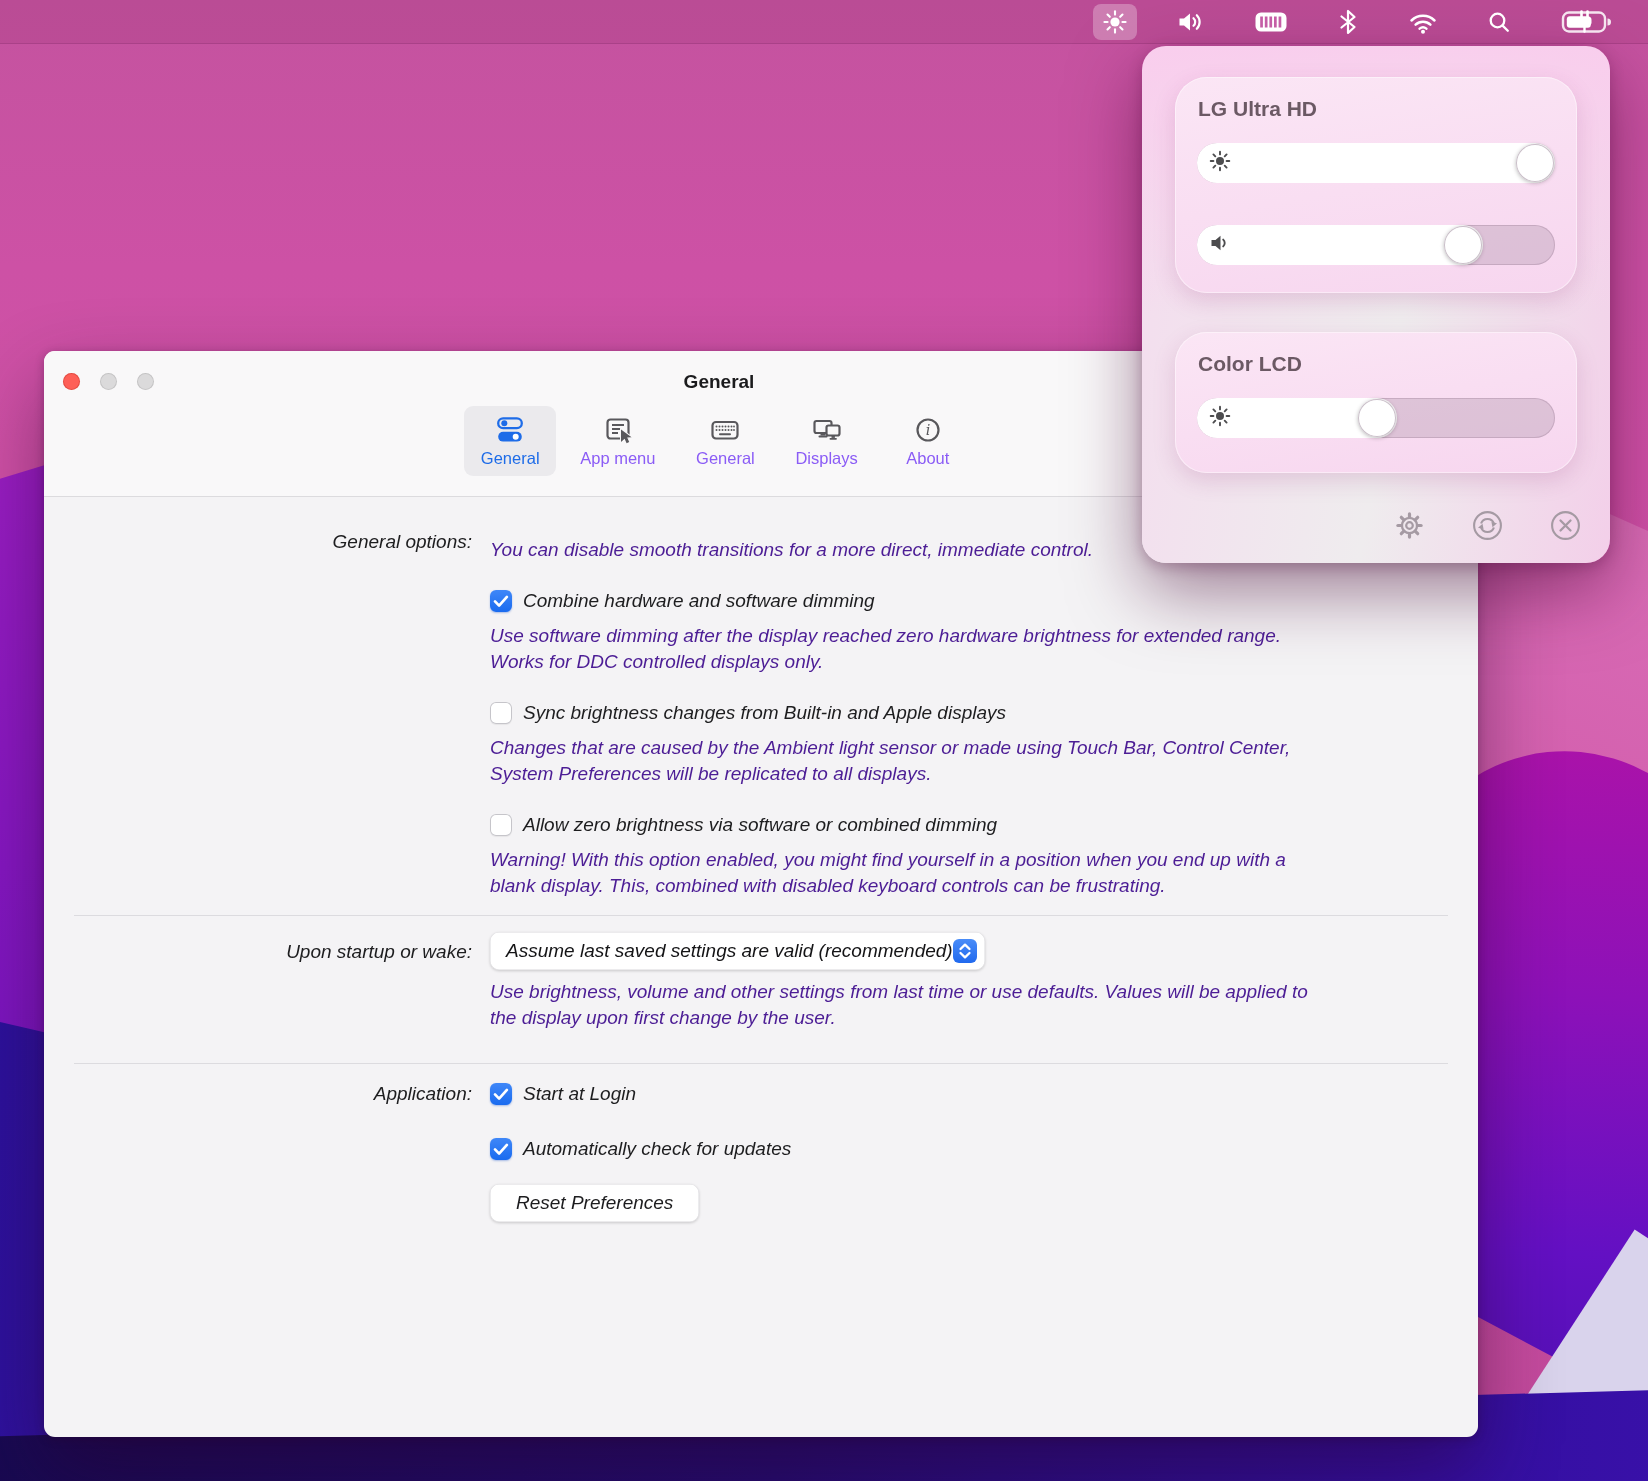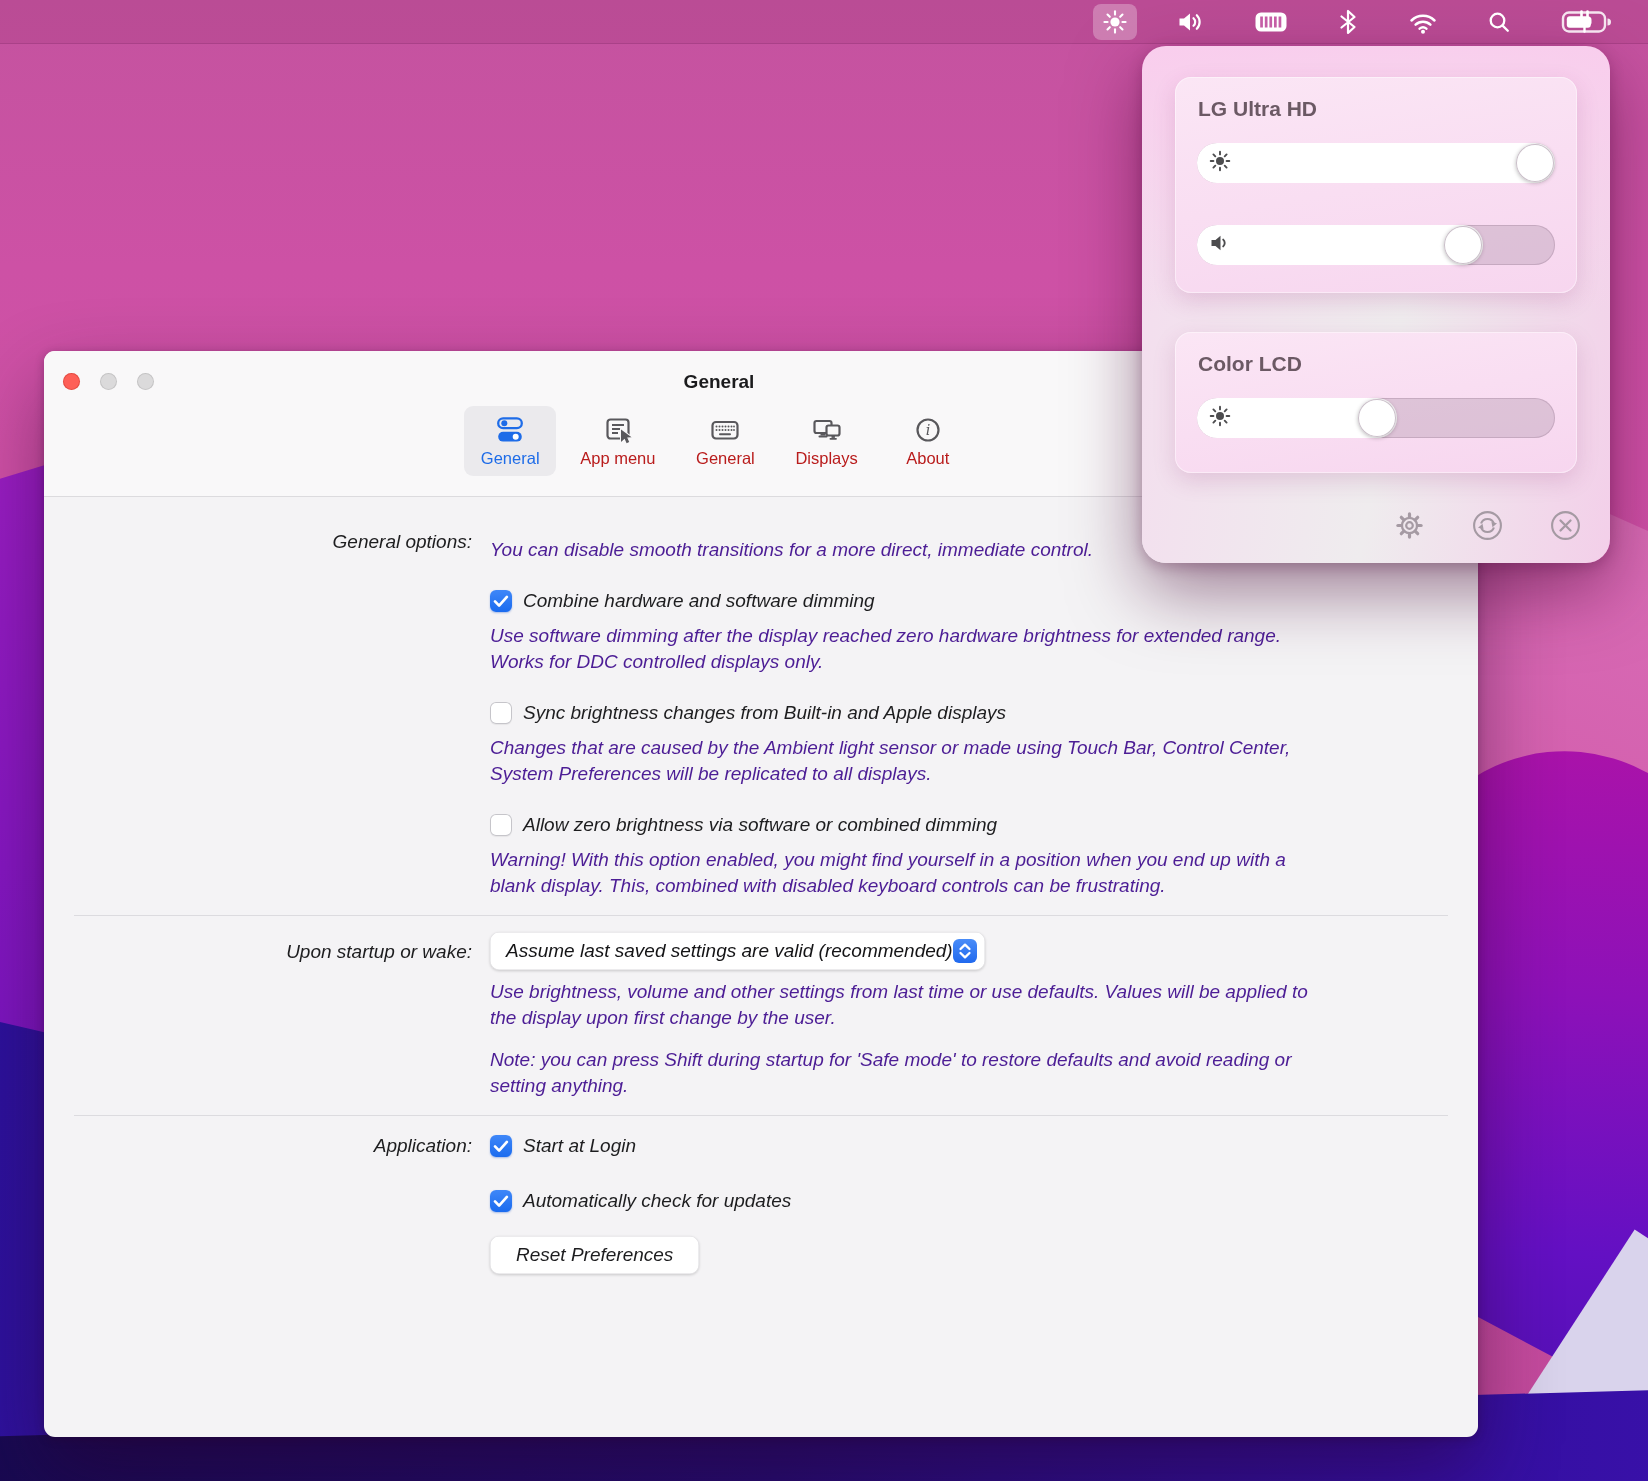--- a/index.html
+++ b/index.html
@@ -33,21 +33,21 @@
   .mb-item.on{ background:rgba(255,255,255,0.28); }
   .mb-item svg{ display:block; }
 
   
   .popover{ position:absolute; left:1142px; top:46px; width:468px; height:517px; z-index:30;
     border-radius:24px;
     background:
       linear-gradient(180deg,rgba(249,205,237,0.95) 0%,rgba(249,205,237,0) 52%),
       linear-gradient(100deg,#f4dcee 0%,#efecee 55%,#f3cfe9 100%);
     box-shadow:0 28px 70px rgba(70,8,52,0.50), 0 4px 14px rgba(70,8,52,0.25); }
-  .dcard{ position:absolute; left:33px; width:402px; border-radius:16px;
+  .dcard{ position:absolute; left:33px; width:402px; border-radius:32px;
     background:linear-gradient(170deg,#fbe6f5 0%,#f7d6ef 100%);
     box-shadow:0 8px 22px rgba(150,50,120,0.18), inset 0 0 0 1px rgba(255,255,255,0.45); }
   .dcard-1{ top:31px; height:216px; }
   .dcard-2{ top:286px; height:141px; }
   .dcard-title{ position:absolute; left:23px; top:20px; font-size:21px; font-weight:bold; color:#6b5964; }
   .slider{ position:absolute; left:22px; width:358px; height:40px; border-radius:20px;
     background:rgba(168,143,163,0.33); box-shadow:inset 0 0 0 1px rgba(120,85,112,0.22); cursor:pointer; }
   .slider .fill{ position:absolute; left:0; top:0; bottom:0; border-radius:20px; background:#fff; }
   .slider .knob{ position:absolute; right:1px; top:1px; width:38px; height:38px; border-radius:50%;
     background:#fff; box-shadow:0 1px 4px rgba(0,0,0,0.28), inset 0 0 0 1px #c9bec8; }
@@ -65,21 +65,21 @@
   .light{ width:17px; height:17px; border-radius:50%; cursor:pointer; }
   .light-close{ background:#fe5f57; box-shadow:inset 0 0 0 1px rgba(180,40,30,0.35); }
   .light-dim{ background:#dbdadb; box-shadow:inset 0 0 0 1px rgba(0,0,0,0.10); }
   .toolbar-center{ position:absolute; left:0; right:84px; top:0; height:100%;
     display:flex; flex-direction:column; align-items:center; }
   .win-title{ margin-top:20px; font-size:19px; font-weight:bold; color:#1b1b1d; }
   .tabs{ margin-top:13px; display:flex; gap:9px; align-items:flex-start; }
   .tab{ display:flex; flex-direction:column; align-items:center; gap:4px;
     padding:9px 15px 8px; border-radius:9px; cursor:pointer; min-width:92px; }
   .tab.on{ background:#ebeaed; }
-  .tab-label{ font-size:16.5px; color:#b91c1c; }
+  .tab-label{ font-size:16.5px; color:#8b5cf6; }
   .tab.on .tab-label{ color:#1e6ce8; }
   .tab svg{ display:block; }
 
   .content{ padding-top:31px; }
   .frow{ display:flex; align-items:flex-start;font-style:italic; }
   .row-label{ width:428px; text-align:right; font-size:19px; color:#1d1d1f; padding-top:3px; flex:none; }
   .row-ctrl{ padding-left:18px; flex:1; }
   .cb-row{ display:flex; align-items:center; gap:11px; min-height:27px; cursor:pointer; }
   .cb-box{ width:22px; height:22px; border-radius:6px; flex:none; position:relative;
     background:#fff; box-shadow:inset 0 0 0 1px #c6c5ca, 0 1px 1px rgba(0,0,0,0.06); }
@@ -248,21 +248,20 @@
           <div class="select">
             <span class="select-value">Assume last saved settings are valid (recommended)</span>
             <span class="stepper">
               <svg width="18" height="20" viewBox="0 0 18 20" fill="none">
                 <polyline points="4.5,8 9,3.6 13.5,8" stroke="#fff" stroke-width="2.3" stroke-linecap="round" stroke-linejoin="round"></polyline>
                 <polyline points="4.5,12 9,16.4 13.5,12" stroke="#fff" stroke-width="2.3" stroke-linecap="round" stroke-linejoin="round"></polyline>
               </svg>
             </span>
           </div>
           <div class="caption tight">Use brightness, volume and other settings from last time or use defaults. Values will be applied to the display upon first change by the user.</div>
-          <div class="caption" style="margin-bottom:0;">Note: you can press Shift during startup for 'Safe mode' to restore defaults and avoid reading or setting anything.</div>
         </div>
       </div>
 
       <div class="divider"></div>
 
       <div class="frow">
         <div class="row-label">Application:</div>
         <div class="row-ctrl">
 
           <div class="cb-row">

